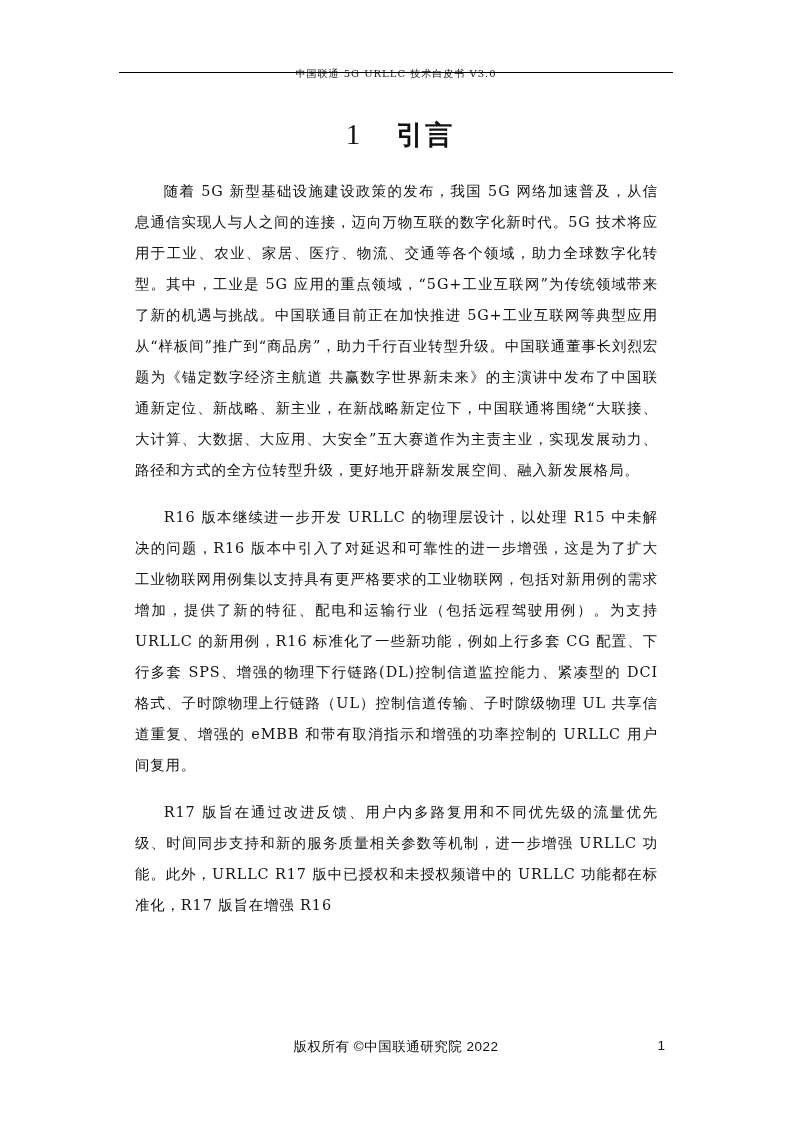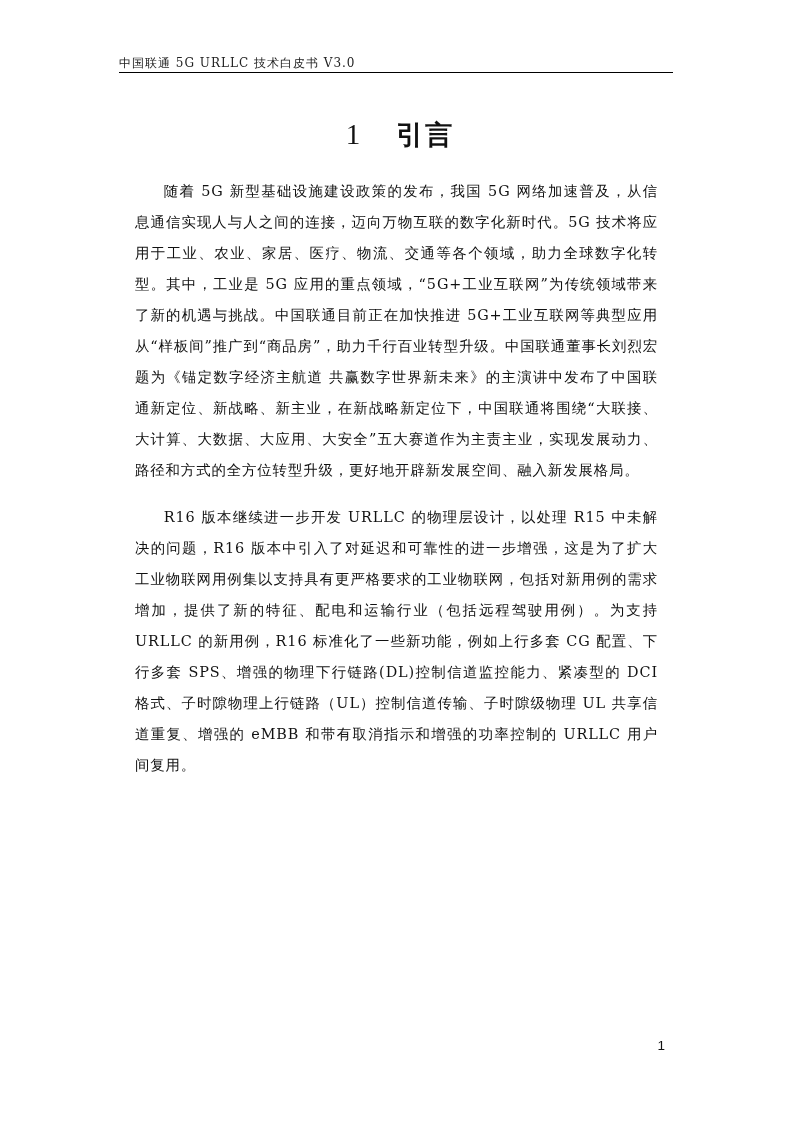--- a/index.html
+++ b/index.html
@@ -1,19 +1,19 @@
 <!DOCTYPE html>
 <html><head>
 <meta charset="utf-8">
 <style>
   html, body { margin: 0; padding: 0; background: #ffffff; }
   body { width: 793px; height: 1122px; position: relative; overflow: hidden;
          font-family: "DejaVu Serif", "Liberation Serif", serif; color: #111; }
-  .page-header { position: absolute; left: 119px; width: 554px; top: 55px; text-align: left;
-         font-size: 12px; letter-spacing: 1px; color: #222; }
+  .page-header { position: absolute; left: 119px; width: 554px; top: 67px; text-align: center;
+         font-size: 10px; letter-spacing: 1px; color: #222; }
   .header-rule { position: absolute; left: 119px; width: 554px; top: 72px; height: 0;
          border-top: 1.5px solid #000; }
   .chapter-title { position: absolute; left: 119px; width: 554px; top: 113px; text-align: center;
          font-size: 27px; font-weight: bold; letter-spacing: 2px; }
   .chapter-title .num { margin-right: 34px; font-family: "Liberation Serif", serif; font-weight: normal; font-size: 29px; }
   .body-text { position: absolute; left: 119px; width: 555px; top: 160px; }
   .para { margin: 16px; font-size: 14.4px; line-height: 31px; text-align: justify;
           text-align-last: left; letter-spacing: 0.9px; text-indent: 2em; }
   .page-footer { position: absolute; left: 119px; width: 554px; top: 1038px; height: 22px; }
   .footer-center { position: absolute; left: 0; right: 0; text-align: center;
@@ -26,17 +26,19 @@
 <div class="page-header">中国联通 5G URLLC 技术白皮书 V3.0</div>
 <div class="header-rule"></div>
 
 <h1 class="chapter-title" style="margin:4px;">
   <span class="num">1</span><span>引言</span>
 </h1>
 
 <div class="body-text">
   <p class="para">随着 5G 新型基础设施建设政策的发布，我国 5G 网络加速普及，从信息通信实现人与人之间的连接，迈向万物互联的数字化新时代。5G 技术将应用于工业、农业、家居、医疗、物流、交通等各个领域，助力全球数字化转型。其中，工业是 5G 应用的重点领域，“5G+工业互联网”为传统领域带来了新的机遇与挑战。中国联通目前正在加快推进 5G+工业互联网等典型应用从“样板间”推广到“商品房”，助力千行百业转型升级。中国联通董事长刘烈宏题为《锚定数字经济主航道 共赢数字世界新未来》的主演讲中发布了中国联通新定位、新战略、新主业，在新战略新定位下，中国联通将围绕“大联接、大计算、大数据、大应用、大安全”五大赛道作为主责主业，实现发展动力、路径和方式的全方位转型升级，更好地开辟新发展空间、融入新发展格局。</p>
   <p class="para">R16 版本继续进一步开发 URLLC 的物理层设计，以处理 R15 中未解决的问题，R16 版本中引入了对延迟和可靠性的进一步增强，这是为了扩大工业物联网用例集以支持具有更严格要求的工业物联网，包括对新用例的需求增加，提供了新的特征、配电和运输行业（包括远程驾驶用例）。为支持 URLLC 的新用例，R16 标准化了一些新功能，例如上行多套 CG 配置、下行多套 SPS、增强的物理下行链路(DL)控制信道监控能力、紧凑型的 DCI 格式、子时隙物理上行链路（UL）控制信道传输、子时隙级物理 UL 共享信道重复、增强的 eMBB 和带有取消指示和增强的功率控制的 URLLC 用户间复用。</p>
+  <p class="para">R17 版旨在通过改进反馈、用户内多路复用和不同优先级的流量优先级、时间同步支持和新的服务质量相关参数等机制，进一步增强 URLLC 功能。此外，URLLC R17 版中已授权和未授权频谱中的 URLLC 功能都在标准化，R17 版旨在增强 R16</p>
 </div>
 
 <div class="page-footer">
+  <span class="footer-center">版权所有 ©中国联通研究院 2022</span>
   <span class="footer-page">1</span>
 </div>
 
 </body></html>

